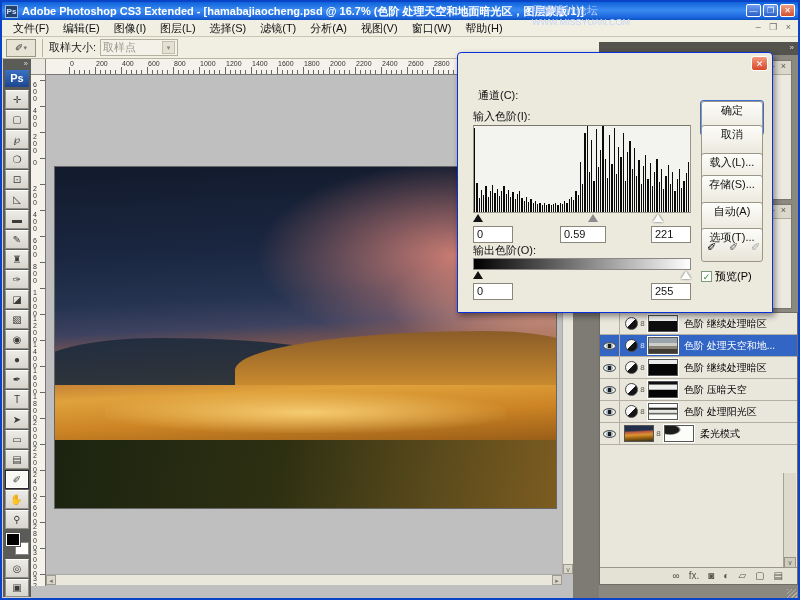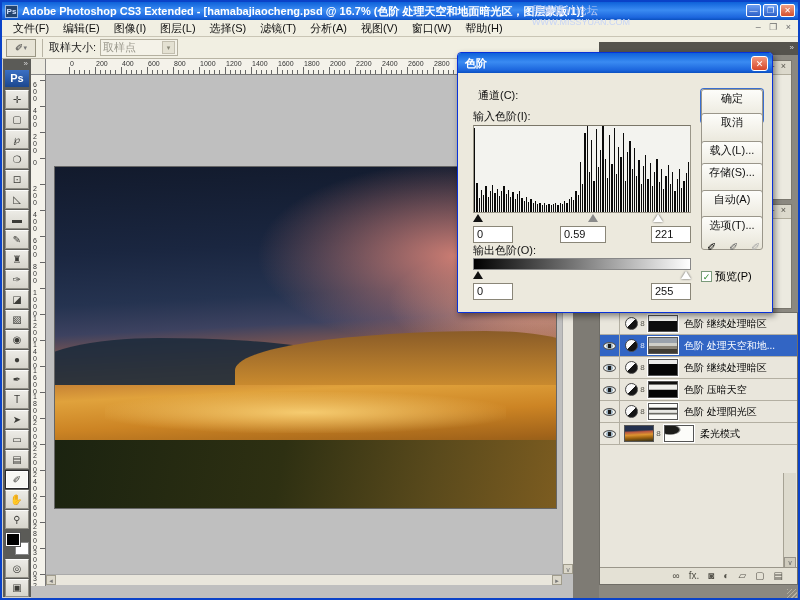--- a/index.html
+++ b/index.html
@@ -154,21 +154,21 @@
   .slider-track { position:absolute; left:15px; top:161px; width:218px; height:10px; }
   .tri { position:absolute; width:0; height:0; border-left:5px solid transparent; border-right:5px solid transparent; }
   .tri-black { border-bottom:8px solid #111; }
   .tri-gray  { border-bottom:8px solid #8a8a8a; }
   .tri-white { border-bottom:8px solid #fff; filter:drop-shadow(0 0 1px #555); }
   .num-field { position:absolute; width:40px; height:17px; background:#fff; border:1px solid #8a8678; padding:1px 3px; font-size:11px; color:#111; }
   .out-gradient { position:absolute; left:15px; top:205px; width:218px; height:12px; border:1px solid #888;
     background:linear-gradient(to right,#000,#fff); }
   .out-track { position:absolute; left:15px; top:218px; width:218px; height:10px; }
   .dlg-btn { position:absolute; left:243px; width:62px; height:34px; background:linear-gradient(to bottom,#fdfdfa,#e8e5d8);
-    border:1px solid #9a968a; border-radius:3px; text-align:center; line-height:17px; color:#111; cursor:pointer; }
+    border:1px solid #9a968a; border-radius:3px; text-align:center; line-height:17px; color:#111; cursor:pointer;margin-top:12px; }
   .dlg-btn.default { box-shadow:0 0 0 1px #3a6ecf; }
   .droppers { position:absolute; left:246px; top:188px; display:flex; gap:7px; }
   .dropper { width:15px; height:15px; text-align:center; font-size:11px; cursor:pointer; }
   .preview-row { position:absolute; left:243px; top:216px; display:flex; align-items:center; gap:3px; }
   .checkbox { width:11px; height:11px; background:#fff; border:1px solid #7a9a7a; color:#2c8a2c; font-size:9px; line-height:10px; text-align:center; }
 </style>
 </head>
 <body>
 
 <div class="titlebar">
@@ -537,21 +537,20 @@
         <span class="lf-icon">◐</span>
         <span class="lf-icon">▱</span>
         <span class="lf-icon">▢</span>
         <span class="lf-icon">▤</span>
       </div>
   </div>
   <div class="resize-grip"></div>
 </div>
 
 <div class="dialog">
-  <div class="dlg-title">色阶</div>
   <div class="dlg-close">✕</div>
 
   <span class="dlg-label" style="left:20px;top:35px">通道(C):</span>
 
   <span class="dlg-label" style="left:15px;top:56px">输入色阶(I):</span>
   <div class="histo-frame" id="histogram">
       <div class="hbar" style="height: 98%;"></div>
       <div class="hbar" style="height: 34%;"></div>
       <div class="hbar" style="height: 16%;"></div>
       <div class="hbar" style="height: 26%;"></div>

